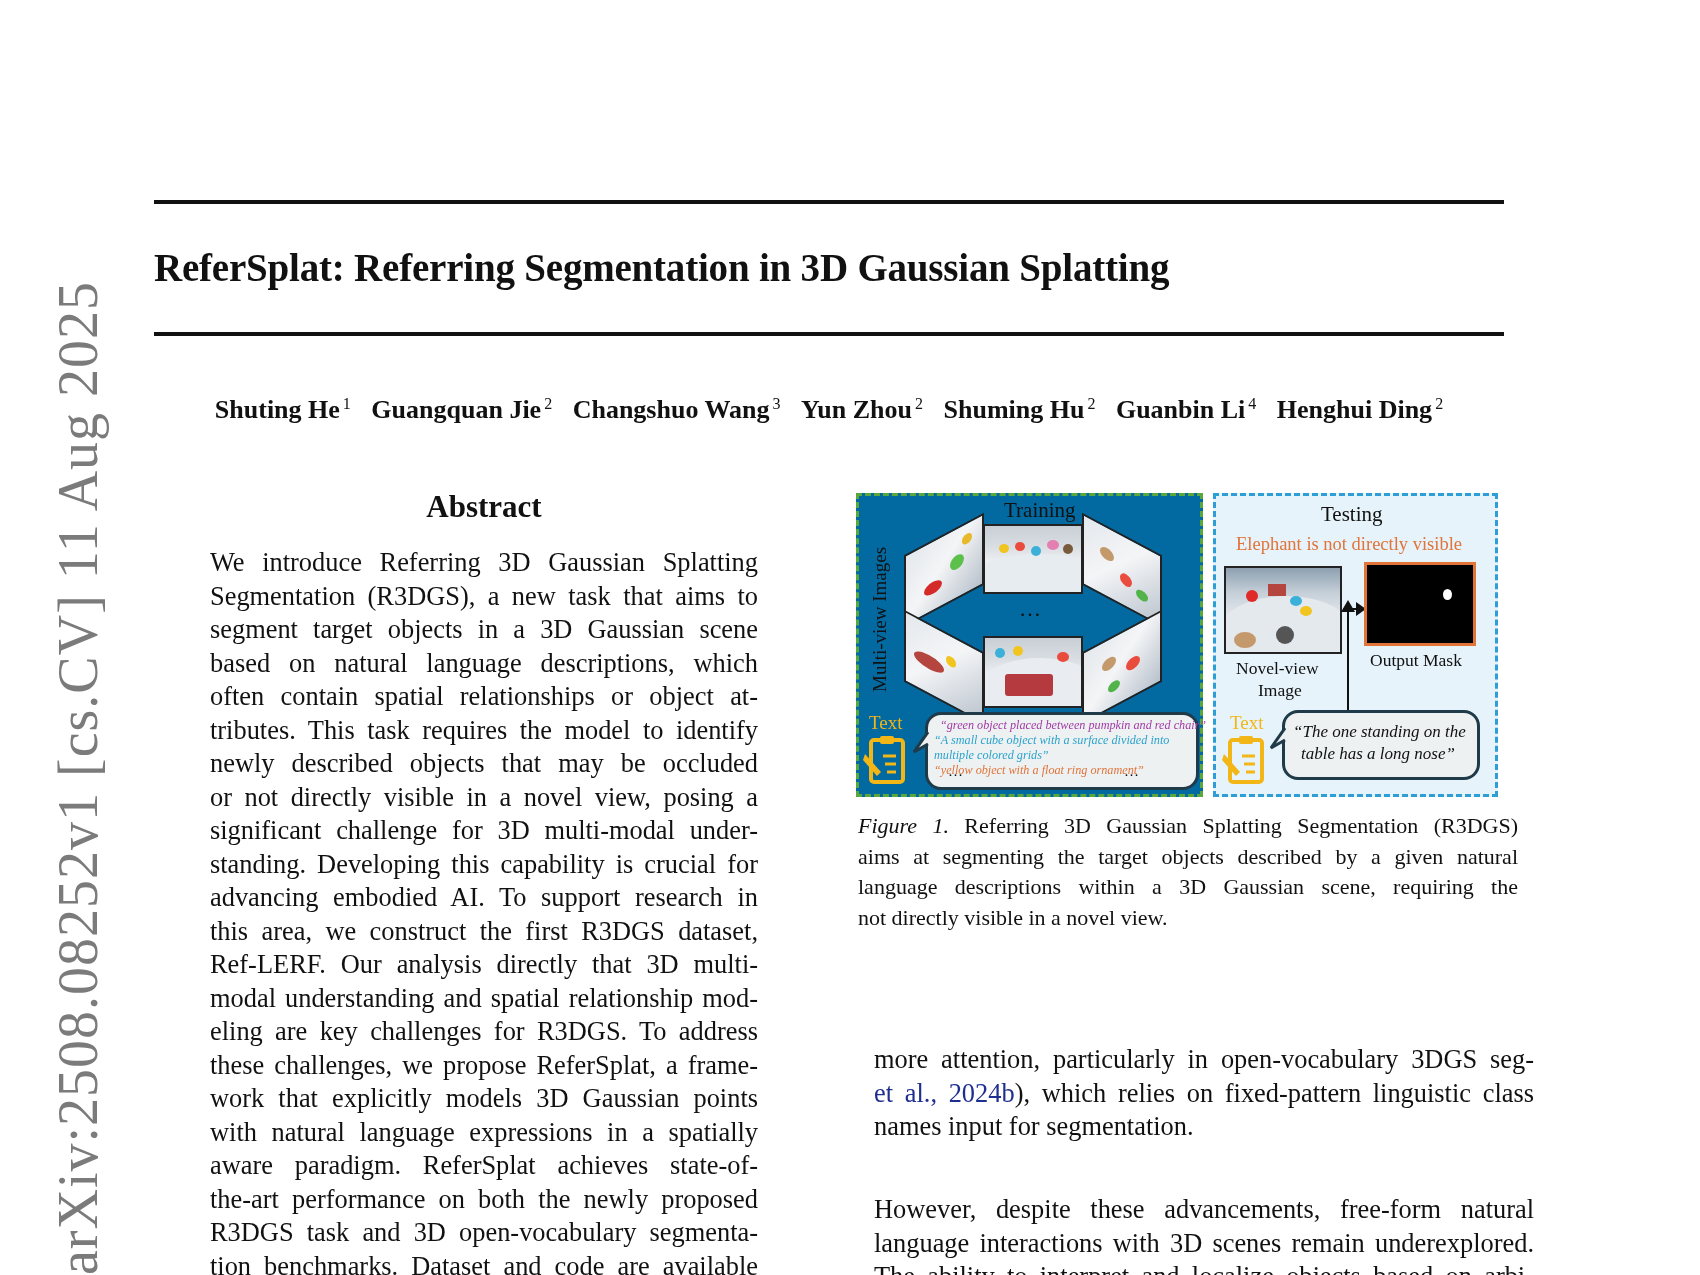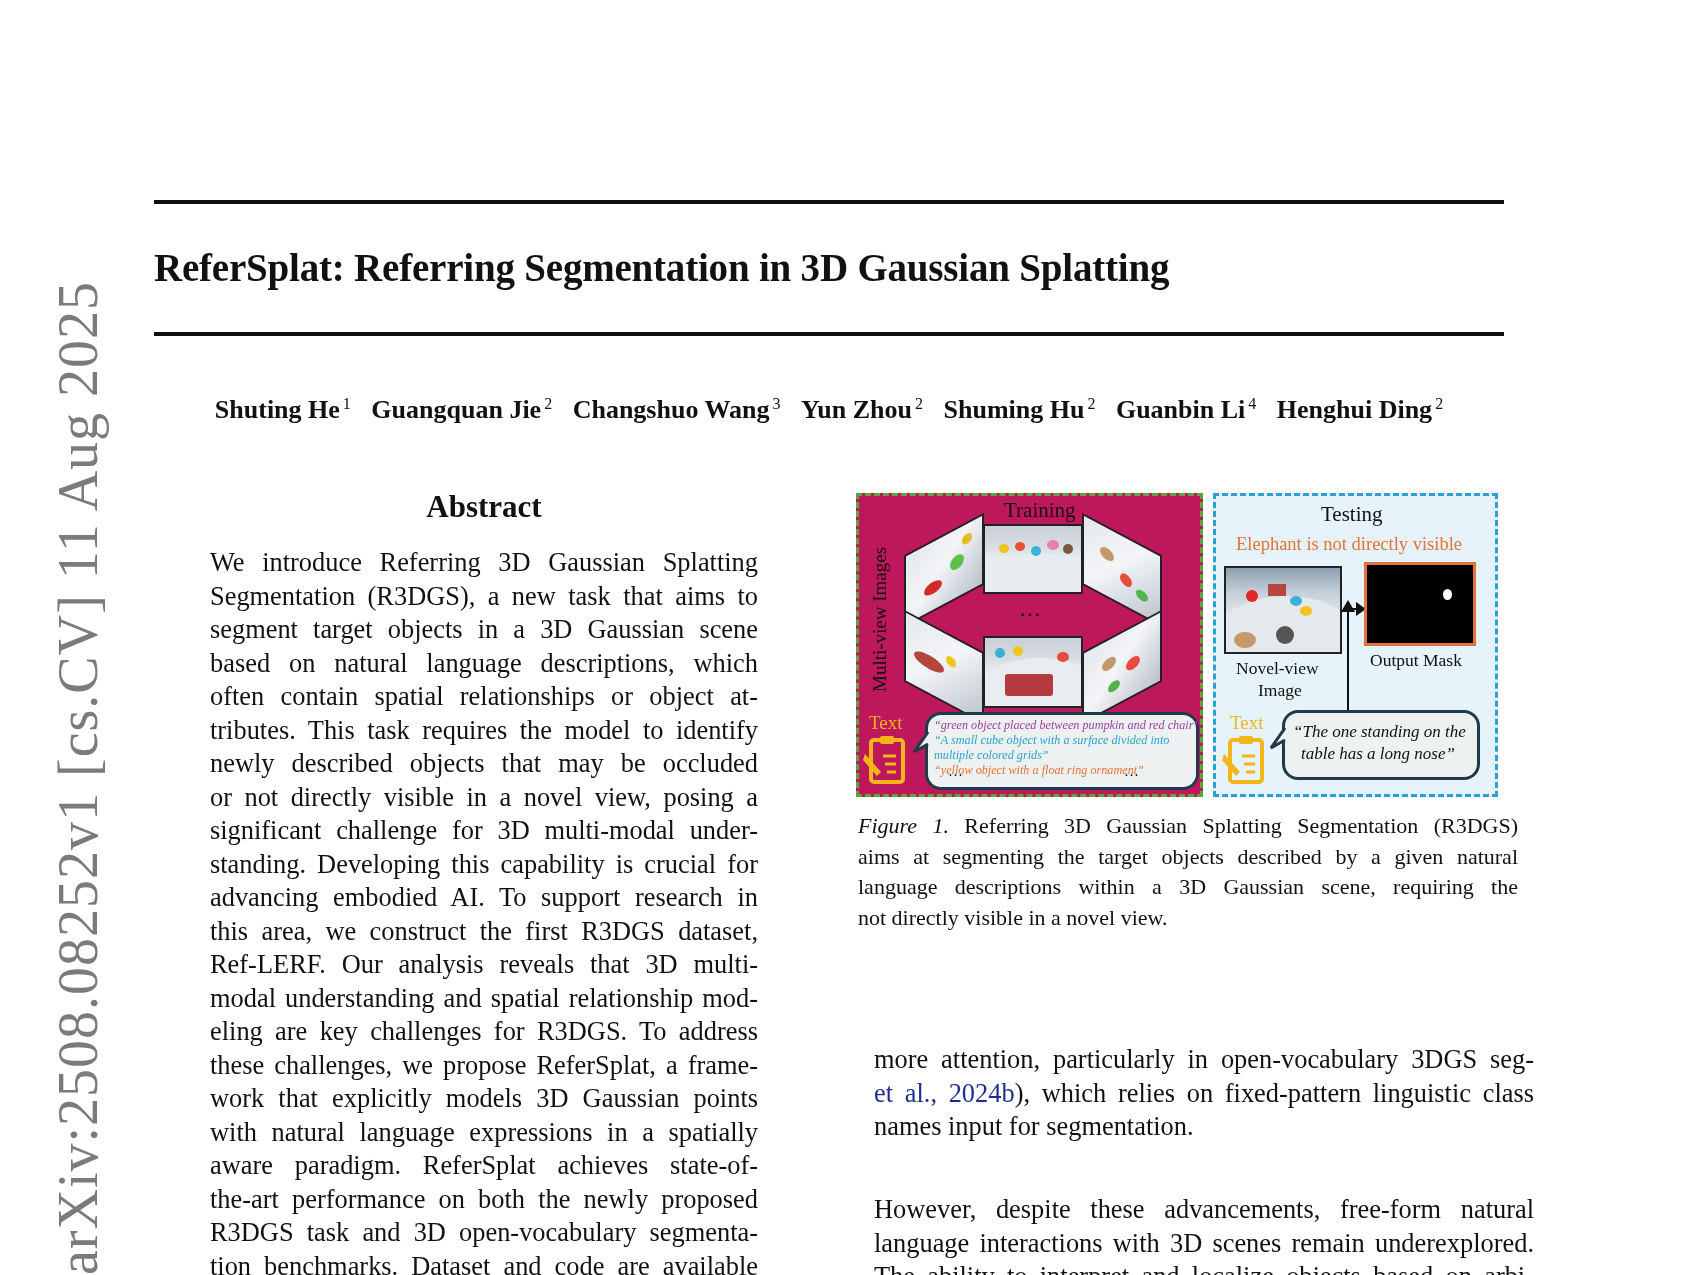--- a/index.html
+++ b/index.html
@@ -16,21 +16,21 @@
   .stamp { position:absolute; left:48px; top:1275px; transform-origin:0 0; transform:rotate(-90deg);
            font-size:56px; color:#7b7b7b; white-space:nowrap; line-height:60px; letter-spacing:1px; }
   .abs-heading { position:absolute; left:210px; width:548px; top:488px; text-align:center;
                  font-weight:bold; font-size:31px; line-height:38px; }
   .abs-text { position:absolute; left:210px; width:548px; top:546px; font-size:26.4px; line-height:33.5px;
               text-align:justify; }
   .abs-text .ln, .body-text .ln { display:block; text-align:justify; text-align-last:justify; white-space:nowrap; height:33.5px; }
 
   
   .fig { position:absolute; left:856px; top:493px; width:642px; height:304px; }
-  .train-box { position:absolute; left:0; top:0; width:347px; height:304px; background:#be185d;
+  .train-box { position:absolute; left:0; top:0; width:347px; height:304px; background:#0369a1;
                border:3px dashed #5aa83c; box-sizing:border-box; }
   .test-box { position:absolute; left:357px; top:0; width:285px; height:304px; background:#e6f3fa;
               border:3px dashed #2e9fd6; box-sizing:border-box; }
   .fig-label { position:absolute; font-size:21px; color:#111; white-space:nowrap; }
   .vlabel { position:absolute; left:10px; top:195px; transform-origin:0 0; transform:rotate(-90deg);
             font-size:19px; white-space:nowrap; }
   .photo { position:absolute; border:2px solid #222; box-sizing:border-box; overflow:hidden; }
   .photo-front { background:linear-gradient(180deg,#c9cfd6 0%,#d8dde2 30%,#eef0f2 55%,#a9b3be 100%); }
   .photo-side  { background:linear-gradient(135deg,#e4e8ec 0%,#f4f5f7 45%,#b9c2cc 100%); }
   .blob { position:absolute; border-radius:50%; }
@@ -75,21 +75,21 @@
   <span class="ln">segment target objects in a 3D Gaussian scene</span>
   <span class="ln">based on natural language descriptions, which</span>
   <span class="ln">often contain spatial relationships or object at-</span>
   <span class="ln">tributes. This task requires the model to identify</span>
   <span class="ln">newly described objects that may be occluded</span>
   <span class="ln">or not directly visible in a novel view, posing a</span>
   <span class="ln">significant challenge for 3D multi-modal under-</span>
   <span class="ln">standing. Developing this capability is crucial for</span>
   <span class="ln">advancing embodied AI. To support research in</span>
   <span class="ln">this area, we construct the first R3DGS dataset,</span>
-  <span class="ln">Ref-LERF. Our analysis reveals that 3D multi-</span>
+  <span class="ln">Ref-LERF. Our analysis directly that 3D multi-</span>
   <span class="ln">modal understanding and spatial relationship mod-</span>
   <span class="ln">eling are key challenges for R3DGS. To address</span>
   <span class="ln">these challenges, we propose ReferSplat, a frame-</span>
   <span class="ln">work that explicitly models 3D Gaussian points</span>
   <span class="ln">with natural language expressions in a spatially</span>
   <span class="ln">aware paradigm.  ReferSplat achieves state-of-</span>
   <span class="ln">the-art performance on both the newly proposed</span>
   <span class="ln">R3DGS task and 3D open-vocabulary segmenta-</span>
   <span class="ln">tion benchmarks. Dataset and code are available</span>
 </div>
@@ -140,21 +140,21 @@
     <svg class="clip" style="left:4px;top:238px;" width="44" height="52" viewBox="0 0 44 52">
       <rect x="8" y="6" width="32" height="42" rx="3" fill="none" stroke="#f2b616" stroke-width="4"></rect>
       <rect x="17" y="2" width="14" height="8" rx="2" fill="#f2b616"></rect>
       <line x1="20" y1="22" x2="33" y2="22" stroke="#f2b616" stroke-width="3"></line>
       <line x1="22" y1="30" x2="33" y2="30" stroke="#f2b616" stroke-width="3"></line>
       <line x1="24" y1="38" x2="33" y2="38" stroke="#f2b616" stroke-width="3"></line>
       <path d="M2 20 L18 38 L14 42 L0 26 Z" fill="#f2b616"></path>
     </svg>
     <div class="bubble" style="left:66px;top:216px;width:274px;height:78px;">
       <div style="position:absolute;left:6px;top:3px;">
-        <span class="q" style="color:#a23aa6;">“green object placed between pumpkin and red chair”</span>
+        <span class="q" style="color:#a23aa6;margin-left:6px;">“green object placed between pumpkin and red chair”</span>
         <span class="q" style="color:#2aa3cc;">“A small cube object with a surface divided into</span>
         <span class="q" style="color:#2aa3cc;">multiple colored grids”</span>
         <span class="q" style="color:#e0743a;">“yellow object with a float ring ornament”</span>
       </div>
       <div class="ellipsis" style="left:20px;top:48px;font-size:15px;">…</div>
       <div class="ellipsis" style="left:196px;top:48px;font-size:15px;">…</div>
     </div>
     <svg class="abs" style="left:54px;top:236px;" width="16" height="22" viewBox="0 0 16 22">
       <path d="M15 0 L1 20 L15 12" fill="#eef1f2" stroke="#1f3a48" stroke-width="3"></path>
     </svg>

